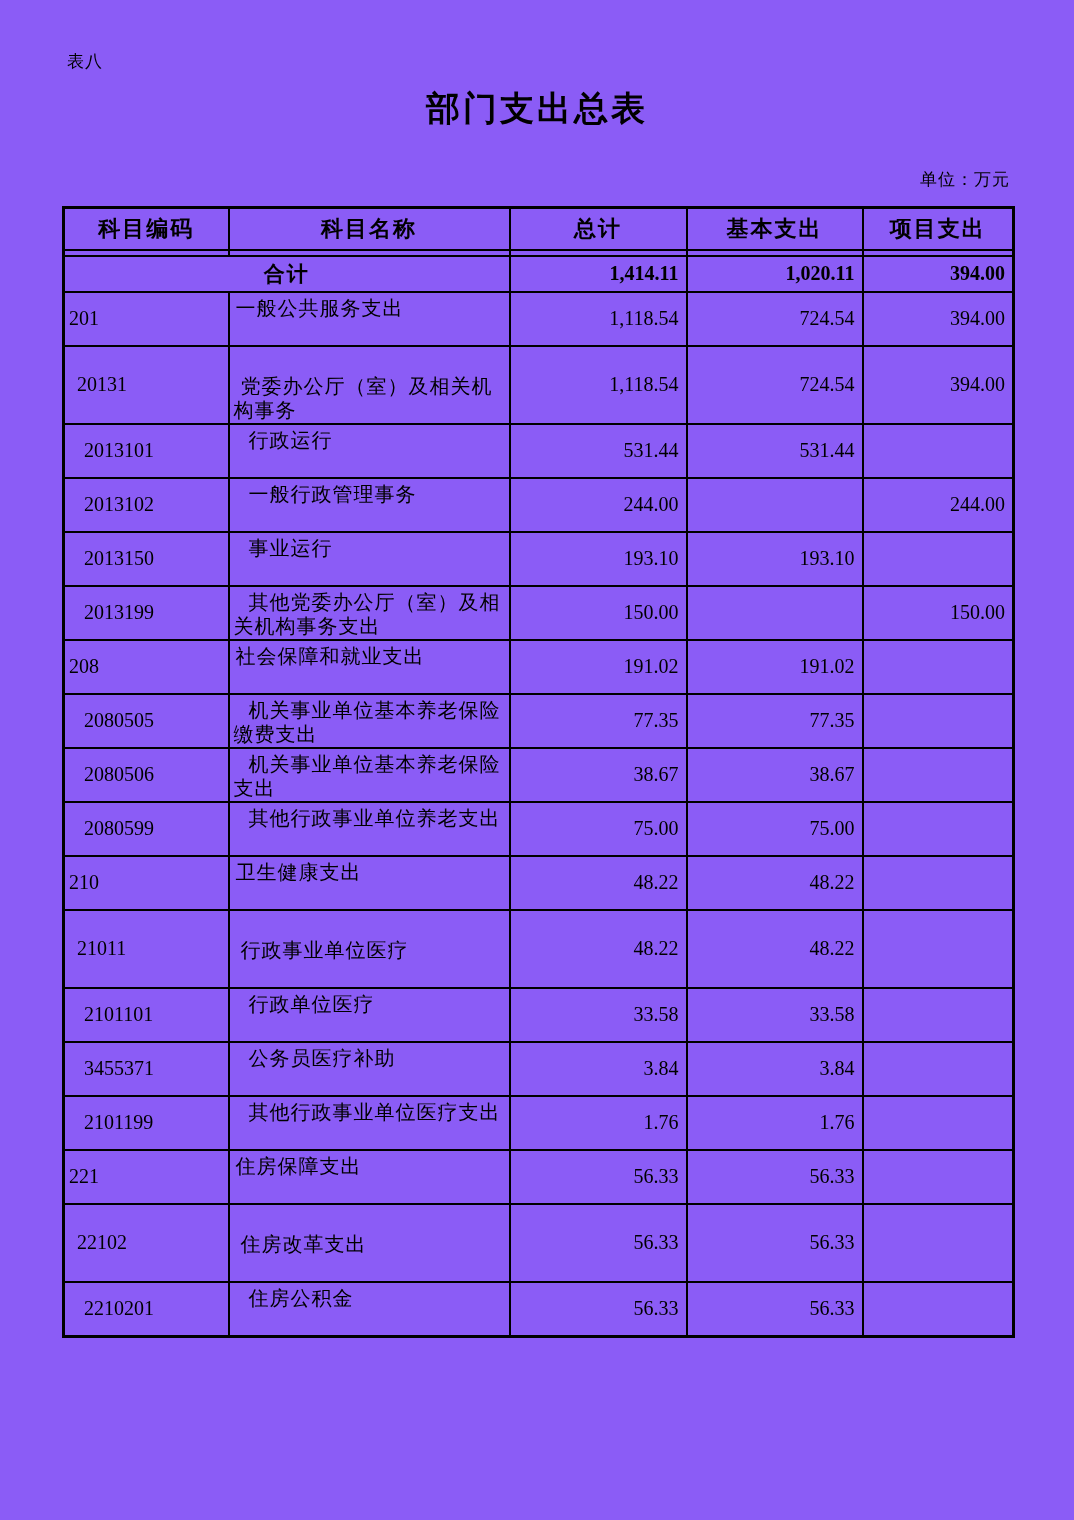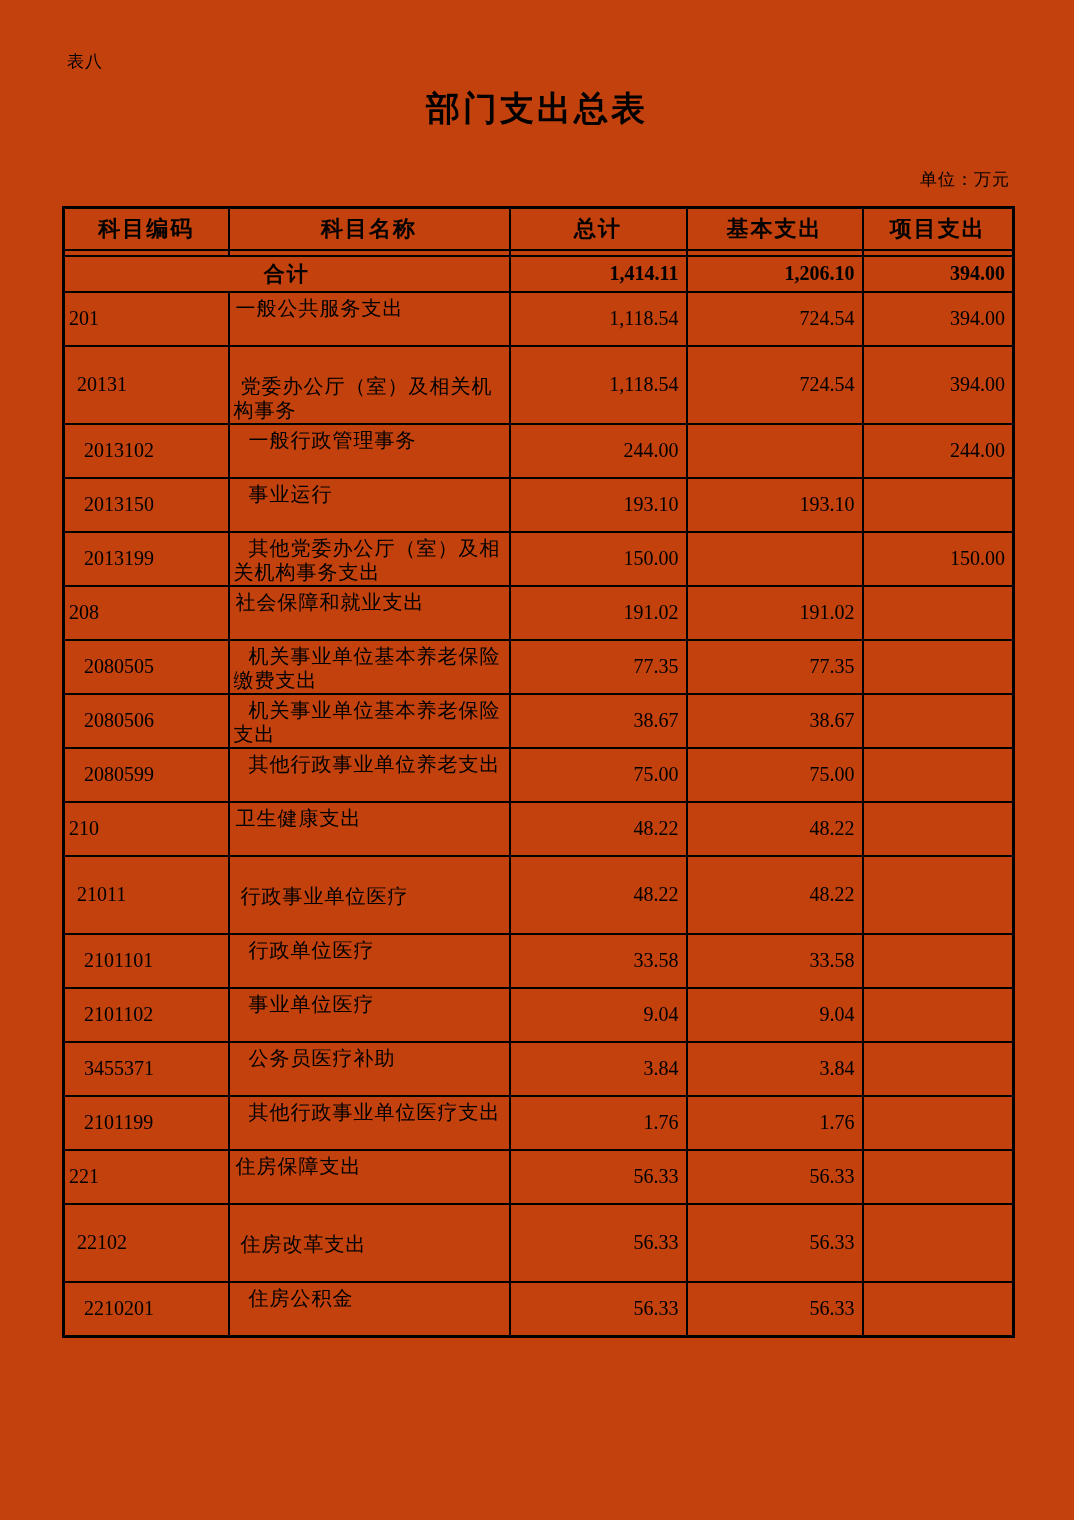--- a/index.html
+++ b/index.html
@@ -4,21 +4,21 @@
 <style>
   * { margin: 0; padding: 0; box-sizing: border-box; }
   html, body { background: #ffffff; }
   body {
     width: 1074px; height: 1520px;
     font-family: "Liberation Serif", "DejaVu Serif", serif;
     color: #000;
     position: relative;
     overflow: hidden;
   }
-  .page { position: absolute; inset: 0; background: #c2410c; }
+  .page { position: absolute; inset: 0; background: #8b5cf6; }
 
   .table-tag {
     position: absolute; left: 67px; top: 50px;
     font-size: 17px; letter-spacing: 1px;
   }
   .title {
     position: absolute; left: 62px; top: 86px; width: 950px;
     text-align: center;
     font-size: 34px; font-weight: bold; letter-spacing: 3px;
   }
@@ -101,21 +101,21 @@
       <tr class="spacer">
         <td></td>
         <td></td>
         <td></td>
         <td></td>
         <td></td>
       </tr>
       <tr class="total-row">
         <td class="heji" colspan="2">合计</td>
         <td class="num">1,414.11</td>
-        <td class="num">1,206.10</td>
+        <td class="num">1,020.11</td>
         <td class="num">394.00</td>
       </tr>
     <tr class="data-row lvl1">
     <td class="code">201</td>
     <td class="name">
             <div class="nm">一般公共服务支出</div>
           </td>
     <td class="num">1,118.54</td>
     <td class="num">724.54</td>
     <td class="num">394.00</td>
@@ -124,20 +124,29 @@
     <td class="code">20131</td>
     <td class="name">
             <div class="nm">党委办公厅（室）及相关机
 构事务</div>
           </td>
     <td class="num">1,118.54</td>
     <td class="num">724.54</td>
     <td class="num">394.00</td>
   </tr>
         <tr class="data-row lvl3">
+    <td class="code">2013101</td>
+    <td class="name">
+            <div class="nm">行政运行</div>
+          </td>
+    <td class="num">531.44</td>
+    <td class="num">531.44</td>
+    <td class="num"></td>
+  </tr>
+        <tr class="data-row lvl3">
     <td class="code">2013102</td>
     <td class="name">
             <div class="nm">一般行政管理事务</div>
           </td>
     <td class="num">244.00</td>
     <td class="num"></td>
     <td class="num">244.00</td>
   </tr>
         <tr class="data-row lvl3">
     <td class="code">2013150</td>
@@ -217,29 +226,20 @@
         <tr class="data-row lvl3">
     <td class="code">2101101</td>
     <td class="name">
             <div class="nm">行政单位医疗</div>
           </td>
     <td class="num">33.58</td>
     <td class="num">33.58</td>
     <td class="num"></td>
   </tr>
         <tr class="data-row lvl3">
-    <td class="code">2101102</td>
-    <td class="name">
-            <div class="nm">事业单位医疗</div>
-          </td>
-    <td class="num">9.04</td>
-    <td class="num">9.04</td>
-    <td class="num"></td>
-  </tr>
-        <tr class="data-row lvl3">
     <td class="code">3455371</td>
     <td class="name">
             <div class="nm">公务员医疗补助</div>
           </td>
     <td class="num">3.84</td>
     <td class="num">3.84</td>
     <td class="num"></td>
   </tr>
         <tr class="data-row lvl3">
     <td class="code">2101199</td>

